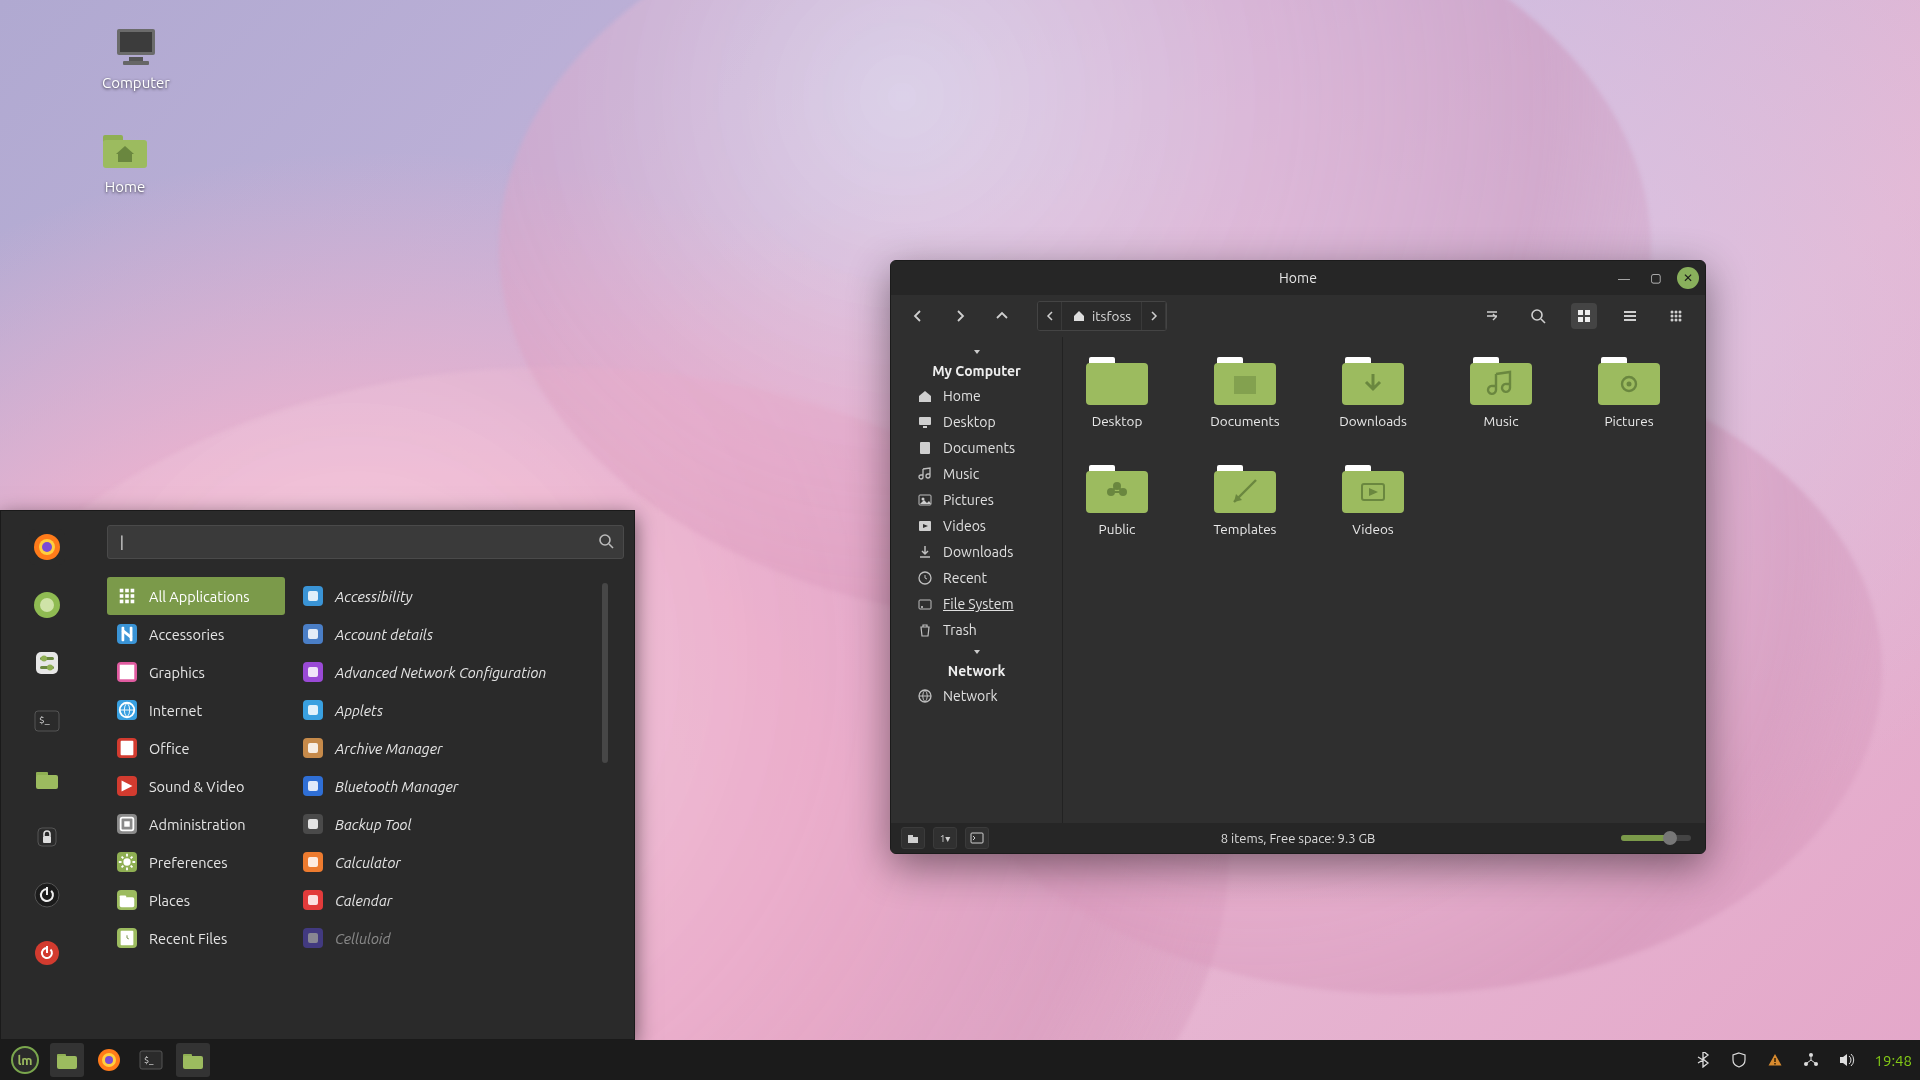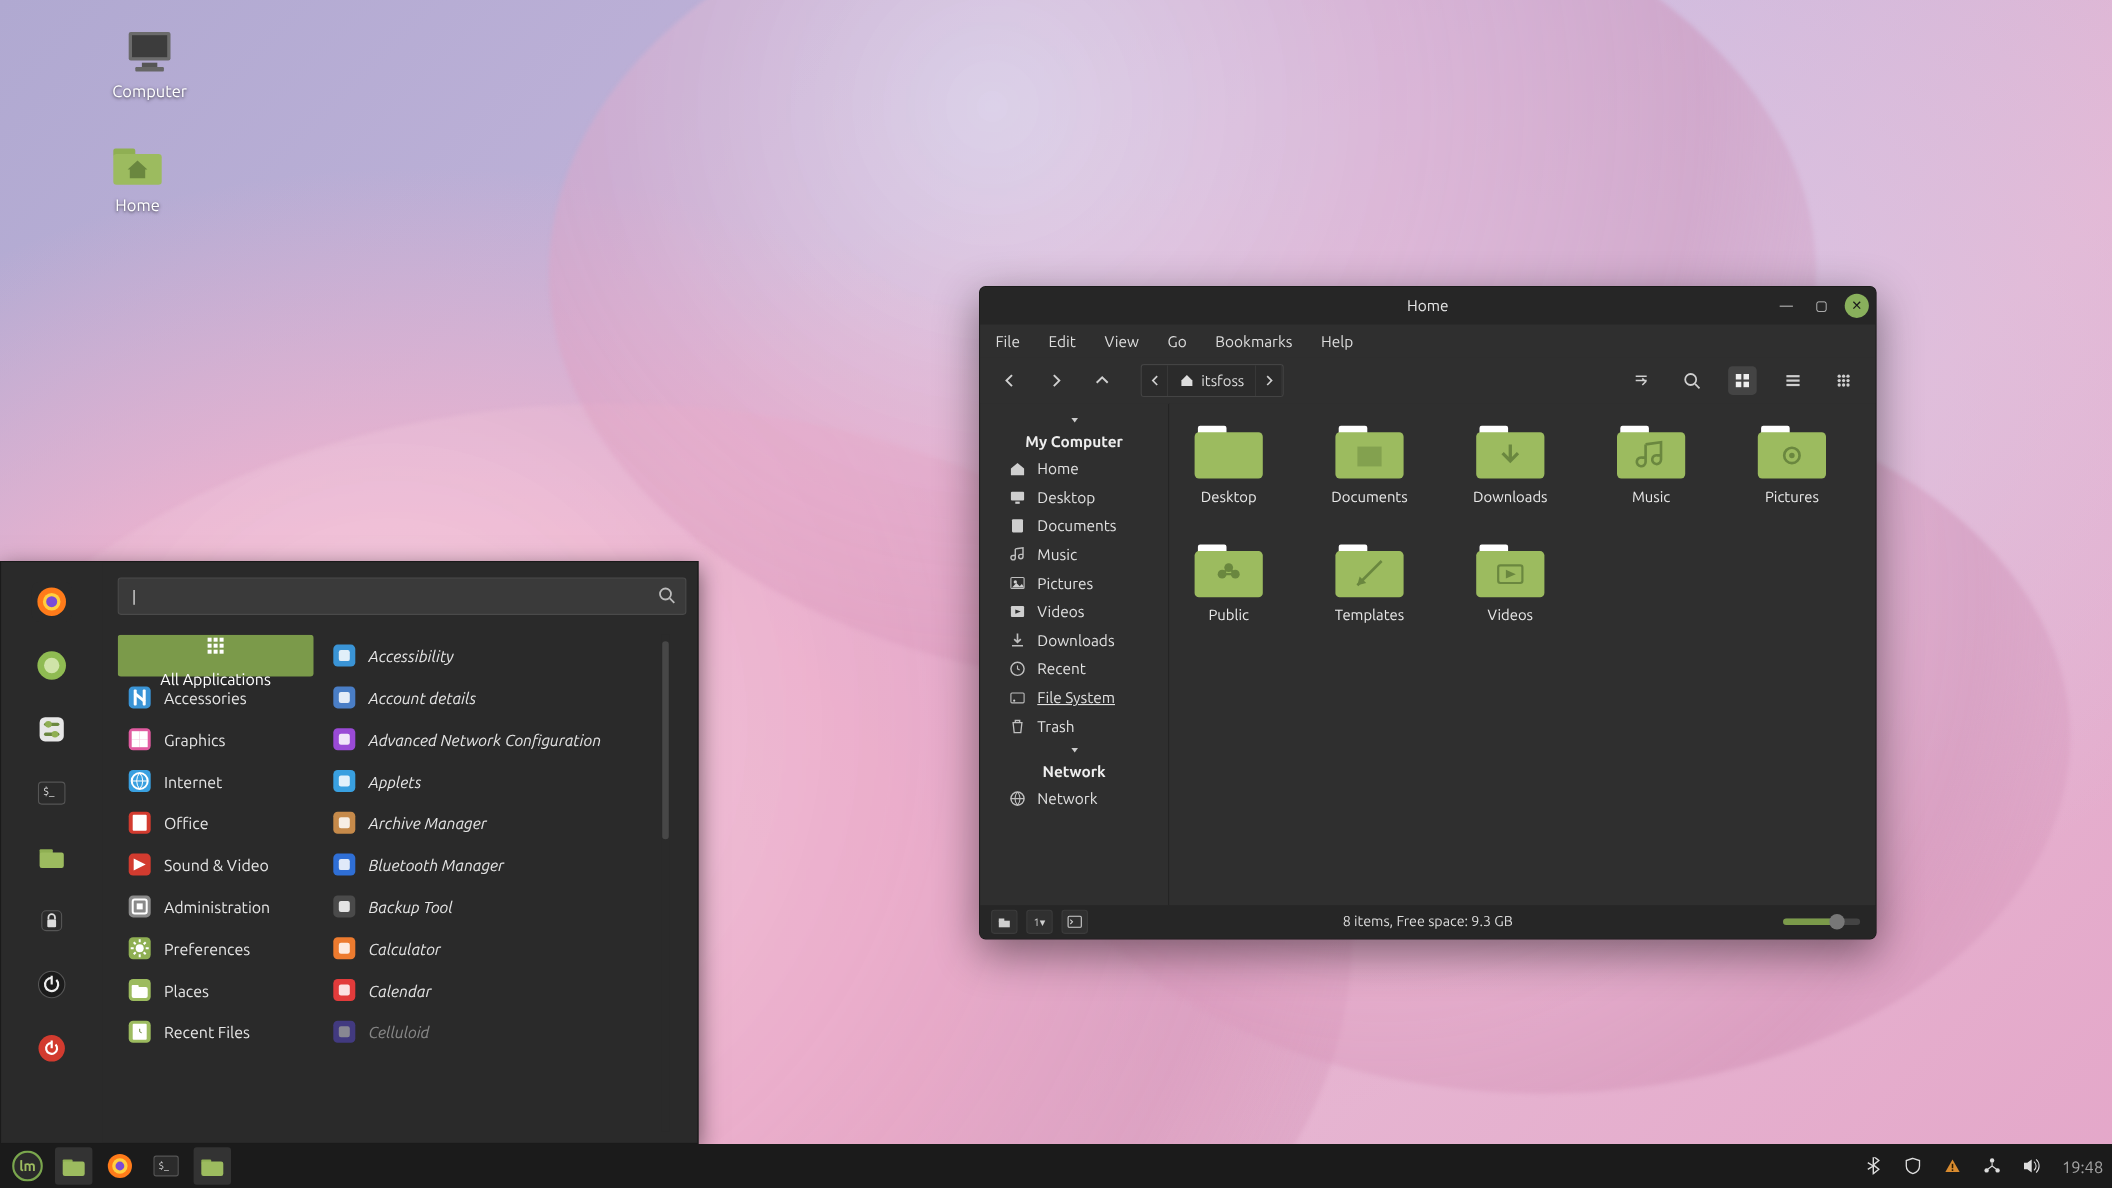--- a/index.html
+++ b/index.html
@@ -42,21 +42,21 @@
   .search-icon { position:absolute; right:10px; top:8px; color:#aaa; }
   .menu-cols { display:flex; margin-top:18px; gap:8px; overflow:hidden; flex:1; }
   .cat-col, .app-col { width:178px; }
   .app-col { width:300px;font-style:italic; }
   .scroll-gutter { width:8px; background:#2a2a2a; display:flex; justify-content:center; }
   .scroll-thumb { width:6px; height:180px; background:#474747; border-radius:3px; margin-top:6px; }
   .mrow {
     display:flex; align-items:center; gap:12px; height:38px; padding:0 10px;
     border-radius:3px; cursor:pointer; font-size:14.5px; color:#e5e5e5;
   }
-  .mrow.selected { background:#7b9a4a; color:#fff;flex-direction:column; }
+  .mrow.selected { background:#7b9a4a; color:#fff; }
   .mrow .icon { width:20px; height:20px; border-radius:4px; display:flex;align-items:center;justify-content:center; flex-shrink:0;}
   .mrow.dim { opacity:.5; }
 
   
   .window {
     position:absolute; background:#2f2f2f; border:1px solid #1b1b1b; border-radius:6px;
     box-shadow: 0 12px 40px rgba(0,0,0,.45); color:#ddd; overflow:hidden;
     display:flex; flex-direction:column;
   }
   .titlebar { height:34px; background:#262626; display:flex; align-items:center; position:relative; }
@@ -92,21 +92,21 @@
   .zoom { position:absolute; right:14px; width:70px; height:6px; background:#444; border-radius:3px;}
   .zoom .handle { position:absolute; left:42px; top:-4px; width:14px;height:14px; background:#777; border-radius:50%;}
   .zoom .fill { position:absolute; left:0; top:0; height:100%; width:46px; background:#7b9a4a; border-radius:3px 0 0 3px;}
 
   
   .taskbar {
     position:absolute; left:0; right:0; bottom:0; height:40px;
     background:#1b1b1b; display:flex; align-items:center; padding:0 8px;
   }
   .taskbar .tbtn { width:34px; height:34px; margin-right:8px; border-radius:3px; display:flex;align-items:center;justify-content:center; cursor:pointer;}
-  .taskbar .tray { margin-left:auto; display:flex; align-items:center; gap:18px; color:#a3a3a3; font-size:14px;}
+  .taskbar .tray { margin-left:auto; display:flex; align-items:center; gap:18px; color:#84cc16; font-size:14px;}
   .tray .ticon { cursor:pointer; width:18px; height:18px; display:flex;align-items:center;justify-content:center;}
   .tray .clock { font-size:15px; cursor:pointer; }
 
   
   .svgfolder-tab { position:absolute; top:0; left:3px; width:26px; height:8px; background:#fff; border-radius:2px 2px 0 0;}
   .svgfolder-body { position:absolute; top:6px; left:0; right:0; bottom:0; background:#9cbb5f; border-radius:4px; display:flex;align-items:center;justify-content:center; color:#6a873f;}
 </style>
 </head>
 <body>
 
@@ -405,28 +405,20 @@
 <div class="window" style="left:890px; top:260px; width:816px; height:594px;">
   <div class="titlebar">
     <div class="title">Home</div>
     <div class="win-controls">
       <div class="wc min">—</div>
       <div class="wc max">▢</div>
       <div class="wc close">✕</div>
     </div>
   </div>
 
-  <div class="menubar" id="fm-menubar">
-      <span>File</span>
-      <span>Edit</span>
-      <span>View</span>
-      <span>Go</span>
-      <span>Bookmarks</span>
-      <span>Help</span>
-    </div>
 
   <div class="toolbar">
     <div class="tb-group">
       <div class="tb-btn">
           <svg width="16" height="16" viewBox="0 0 16 16">
             <path d="M10 3 L5 8 L10 13" stroke="#cfcfcf" stroke-width="1.8" fill="none"></path>
           </svg>
         </div>
       <div class="tb-btn">
           <svg width="16" height="16" viewBox="0 0 16 16">

